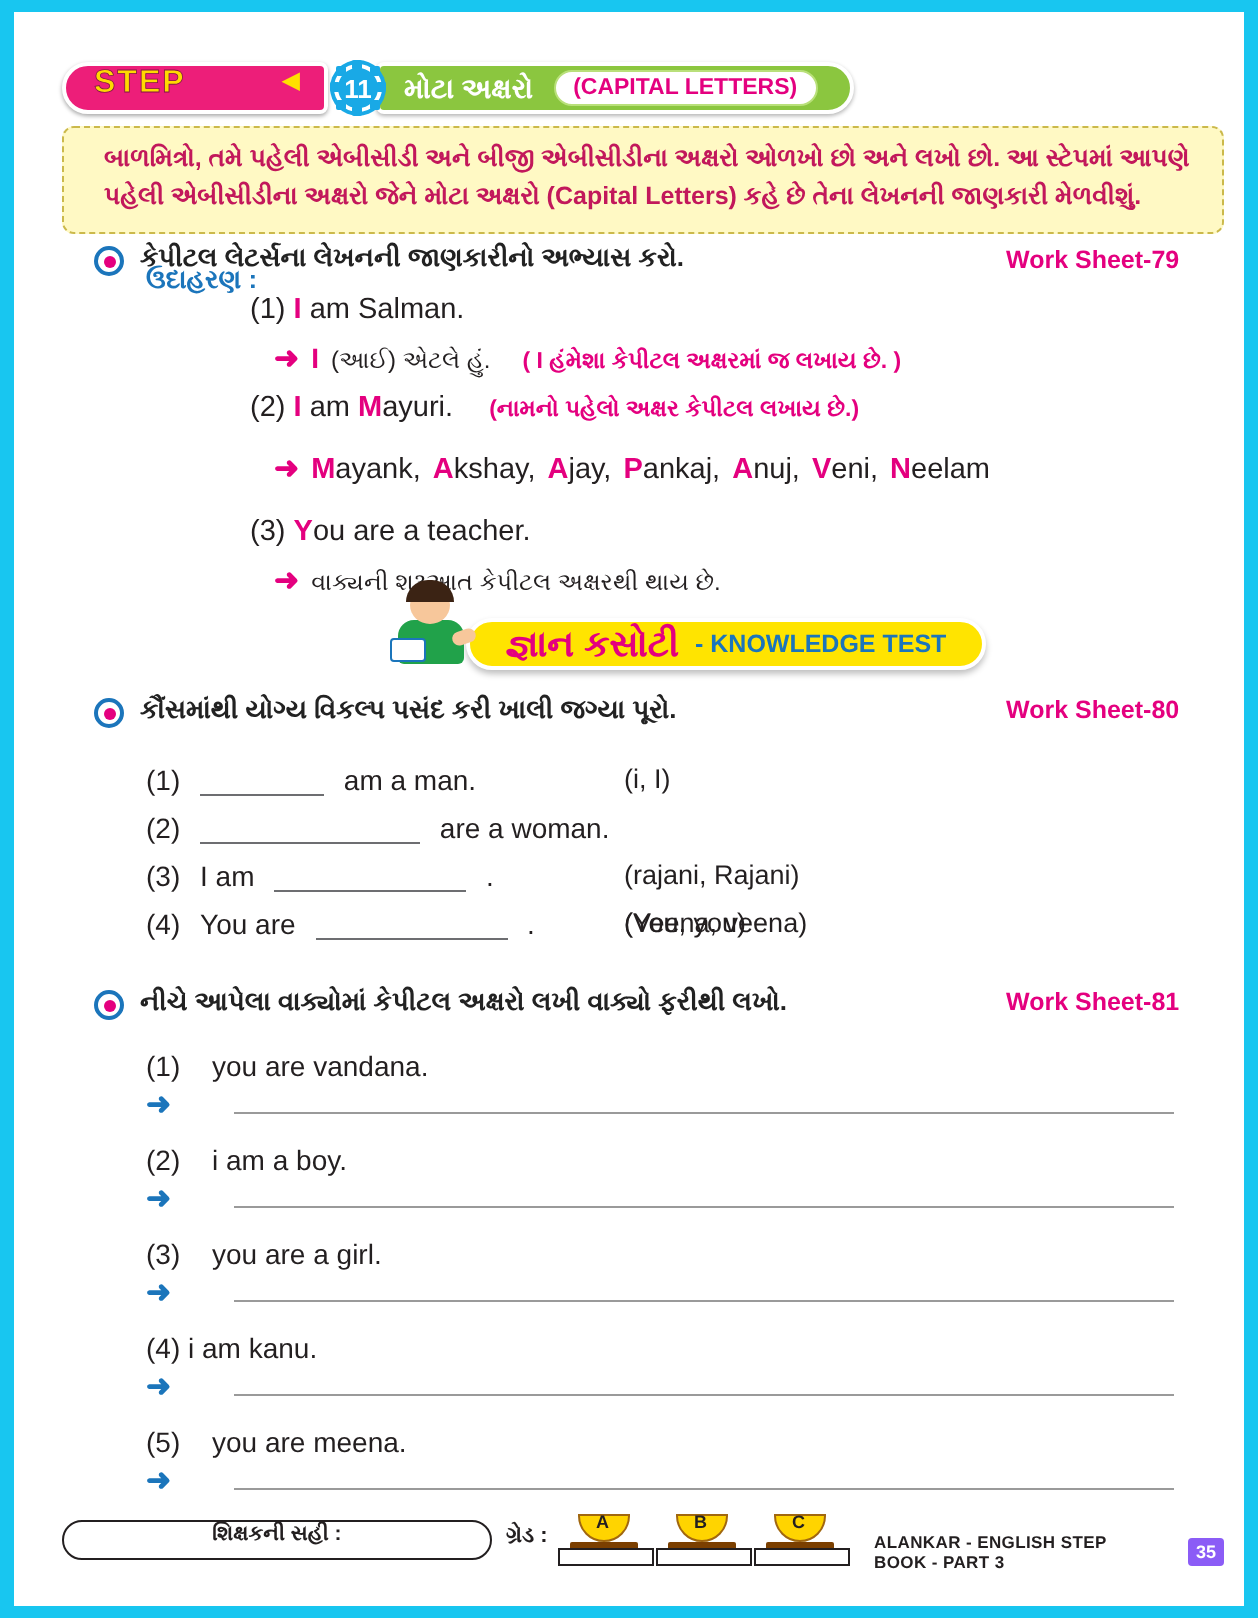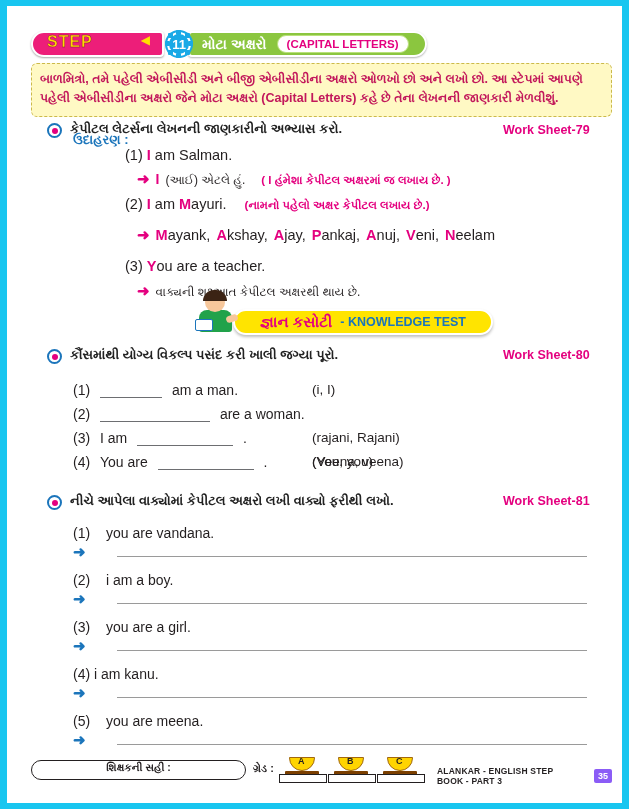--- a/index.html
+++ b/index.html
@@ -67,21 +67,21 @@
   .step-title-guj{ color:#ffffff; font-weight:bold; font-size:14px; }
   .caps-pill{
     margin-left:10px; background:#ffffff; color:#e4007f; font-weight:bold;
     font-size:11.5px; border-radius:10px; padding:2px 9px; border:1px solid #b9e07a;
   }
 
   
   .intro-box{
     position:absolute; left:24px; top:63px; width:581px; min-height:46px;
     background:#fff9c4; border:1.5px dashed #cbb94b; border-radius:6px;
-    padding:6px 10px 7px 8px;
+    padding:6px 10px 7px 20px;
   }
   .intro-box p{
     margin:0; color:#c2185b; font-weight:bold; font-size:12.5px; line-height:1.55;
   }
 
   
   .qhead{
     position:absolute; display:flex; align-items:flex-start; gap:8px;
   }
   .bullet{
@@ -111,21 +111,21 @@
   
   .kt-wrap{
     position:absolute; left:186px; top:307px; width:300px; height:30px;
   }
   .kt-pill{
     position:absolute; left:40px; top:2px; width:260px; height:26px;
     background:#ffe400; border:2px solid #ffffff; border-radius:14px;
     box-shadow:0 2px 3px rgba(0,0,0,.25);
     display:flex; align-items:center; justify-content:center; gap:8px;
   }
-  .kt-guj{ color:#e4007f; font-weight:bold; font-size:15px;}
+  .kt-guj{ color:#e4007f; font-weight:bold; font-size:18px;}
   .kt-en{ color:#1b75bb; font-weight:bold; font-size:12.5px;}
   .kt-kid{
     position:absolute; left:0px; top:-16px; width:48px; height:46px;
   }
   .kid-head{position:absolute;left:12px;top:2px;width:20px;height:19px;border-radius:50%;background:#f7c79b;}
   .kid-hair{position:absolute;left:10px;top:-1px;width:24px;height:11px;border-radius:12px 12px 0 0;background:#3b2314;}
   .kid-body{position:absolute;left:6px;top:19px;width:33px;height:22px;border-radius:8px 8px 3px 3px;background:#21a24a;}
   .kid-arm{position:absolute;left:33px;top:24px;width:12px;height:7px;border-radius:4px;background:#f7c79b;transform:rotate(-18deg);}
   .kid-book{position:absolute;left:2px;top:28px;width:18px;height:12px;background:#ffffff;border:1.5px solid #1b75bb;border-radius:2px;}
 

